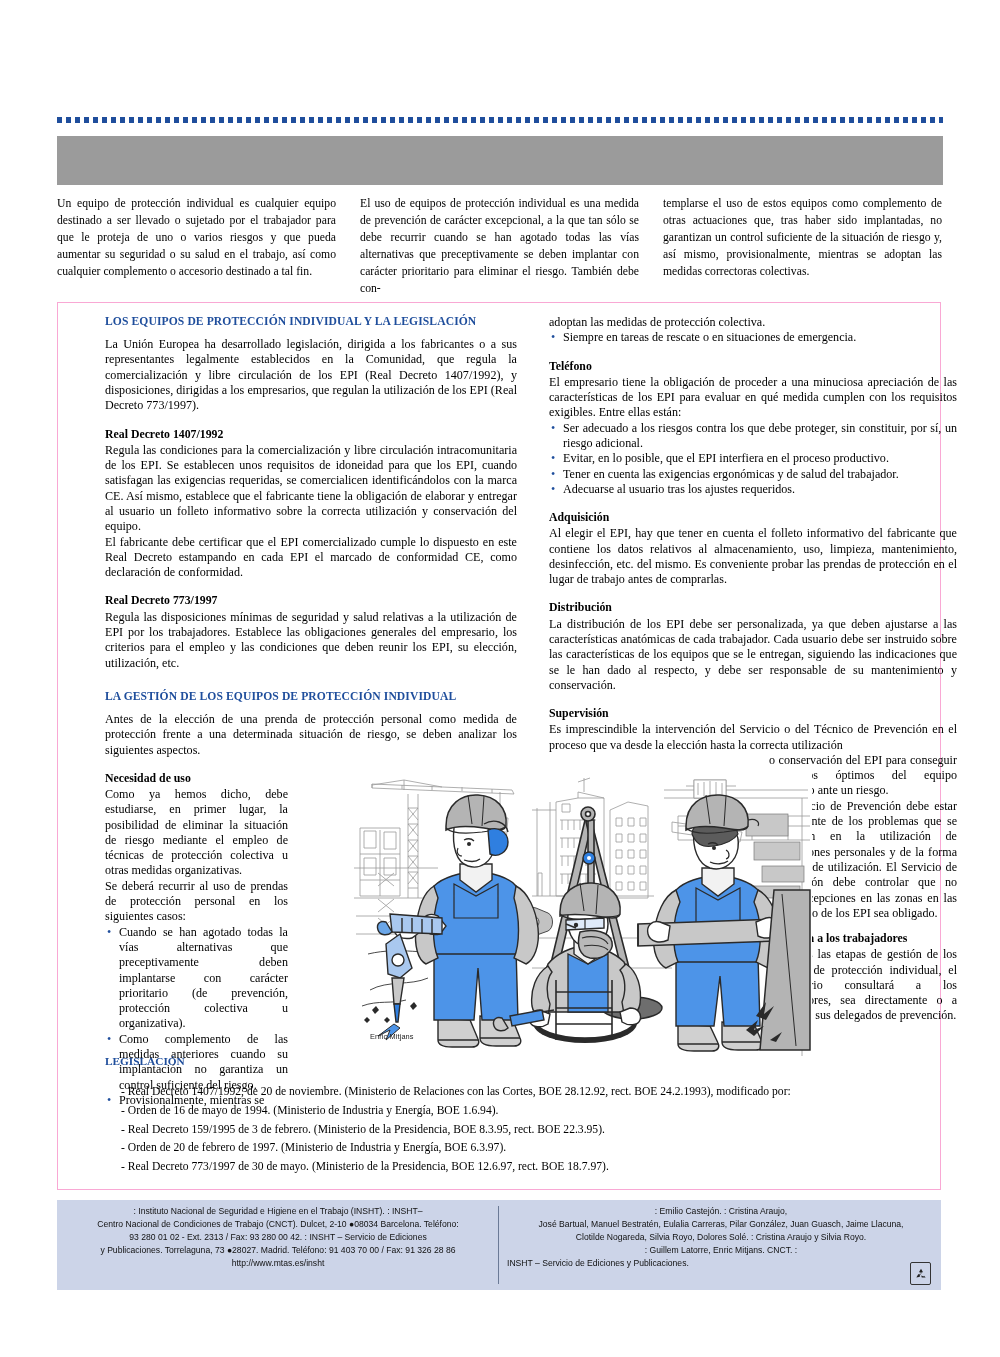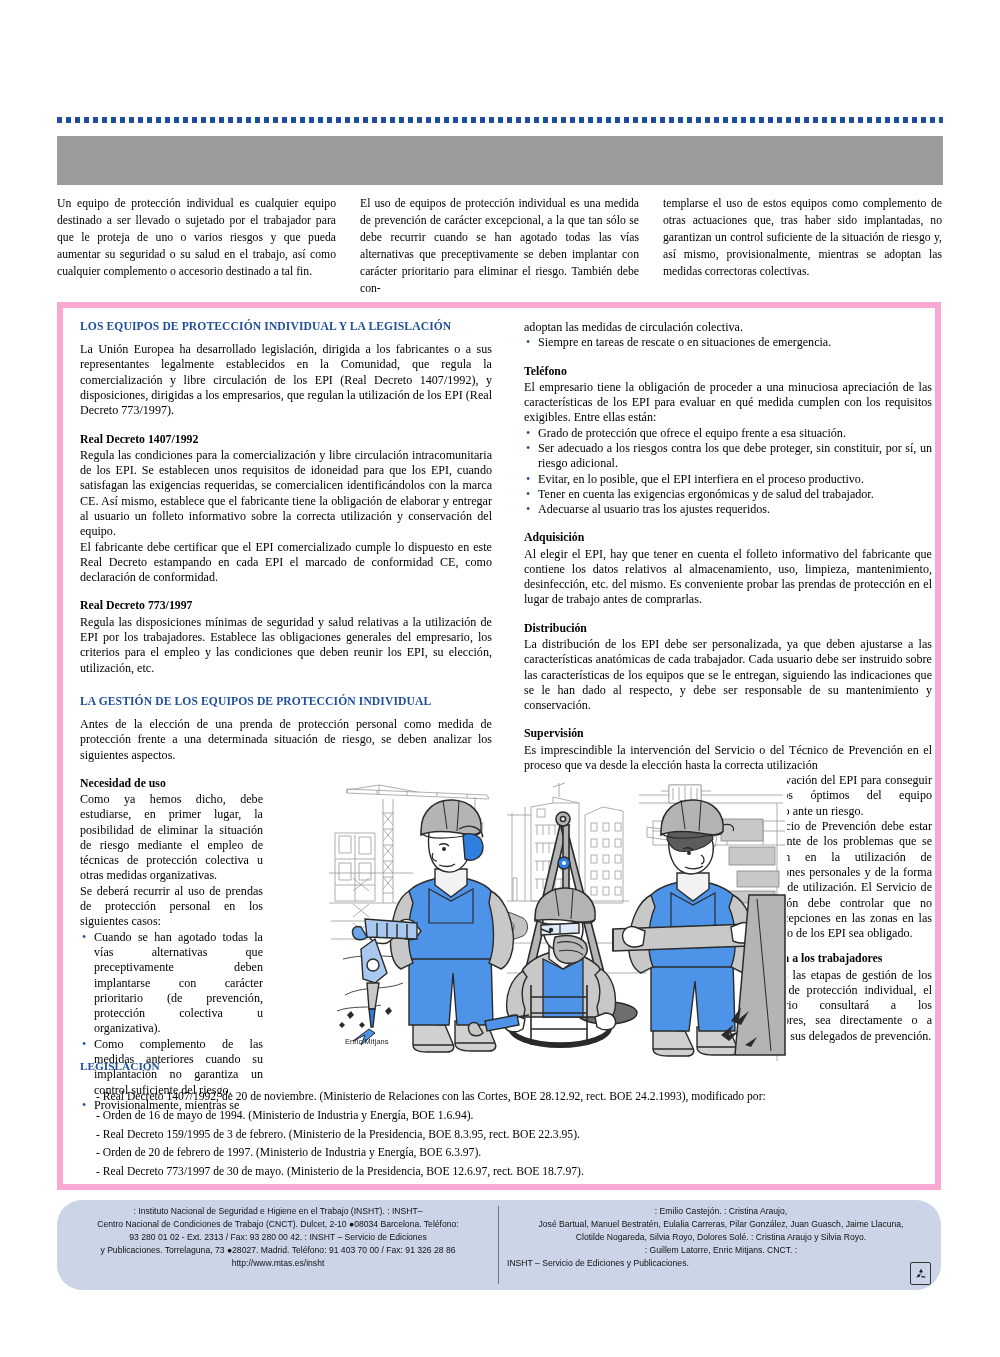--- a/index.html
+++ b/index.html
@@ -32,23 +32,24 @@
   }
   .intro .col{width:279px;}
   .intro p{
     margin:0;font-size:11.7px;line-height:1.45;text-align:justify;
     hyphens:auto;
   }
 
   
   .contentbox{
     position:absolute;left:57px;top:302px;width:884px;height:888px;
-    border:6px solid #f9a8d4;
+    border:1px solid #f9a8d4;
     box-sizing:border-box;
     background:#fff;
+    padding-left:30px;
   }
   .cb-inner{position:relative;width:100%;height:100%;}
 
   
   .colL{position:absolute;left:17px;top:12px;width:412px;}
   .colR{position:absolute;left:461px;top:12px;width:408px;}
 
   h2.blue{
     color:#1f4e9c;font-size:11.6px;font-weight:bold;margin:0 0 8px 0;
     line-height:1.22;letter-spacing:.1px;
@@ -89,21 +90,20 @@
   
   .legis{position:absolute;left:17px;top:752px;width:850px;}
   .legis h2{color:#1f4e9c;font-size:11.3px;font-weight:bold;margin:0 0 9px 0;}
   .legis ul{margin:16px;padding:0;list-style:none;}
   .legis li{font-size:11.6px;line-height:1.62;white-space:nowrap;}
 
   
   .footer{
     position:absolute;left:57px;top:1200px;width:884px;height:90px;
     background:#ccd4e8;
-    border-radius:25px;
   }
   .footer .fdiv{
     position:absolute;left:441px;top:6px;width:1px;height:78px;background:#6b7a96;
   }
   .footer .fl{
     position:absolute;left:6px;top:5px;width:430px;
     font-family:"Liberation Sans",sans-serif;font-size:8.6px;line-height:1.52;
     text-align:center;color:#111;
   }
   .footer .fr{
@@ -159,28 +159,27 @@
         <p class="body">Se deberá recurrir al uso de prendas de protección personal en los siguientes casos:</p>
         <ul class="bul">
           <li>Cuando se han agotado todas la vías alternativas que preceptivamente deben implantarse con carácter prioritario (de prevención, protección colectiva u organizativa).</li>
           <li>Como complemento de las medidas anteriores cuando su implantación no garantiza un control suficiente del riesgo.</li>
           <li>Provisionalmente, mientras se</li>
         </ul>
       </div>
     </div>
 
     <div class="colR">
-      <p class="body">adoptan las medidas de circulación colectiva.</p>
+      <p class="body">adoptan las medidas de protección colectiva.</p>
       <ul class="bul">
         <li>Siempre en tareas de rescate o en situaciones de emergencia.</li>
       </ul>
       <h3 class="sub">Teléfono</h3>
       <p class="body">El empresario tiene la obligación de proceder a una minuciosa apreciación de las características de los EPI para evaluar en qué medida cumplen con los requisitos exigibles. Entre ellas están:</p>
       <ul class="bul">
-        <li>Grado de protección que ofrece el equipo frente a esa situación.</li>
         <li>Ser adecuado a los riesgos contra los que debe proteger, sin constituir, por sí, un riesgo adicional.</li>
         <li>Evitar, en lo posible, que el EPI interfiera en el proceso productivo.</li>
         <li>Tener en cuenta las exigencias ergonómicas y de salud del trabajador.</li>
         <li>Adecuarse al usuario tras los ajustes requeridos.</li>
       </ul>
       <h3 class="sub">Adquisición</h3>
       <p class="body">Al elegir el EPI, hay que tener en cuenta el folleto informativo del fabricante que contiene los datos relativos al almacenamiento, uso, limpieza, mantenimiento, desinfección, etc. del  mismo. Es conveniente probar las prendas de protección en el lugar de trabajo antes de comprarlas.</p>
       <h3 class="sub">Distribución</h3>
       <p class="body">La distribución de los EPI debe ser personalizada, ya que deben ajustarse a las características anatómicas de cada trabajador. Cada usuario debe ser instruido sobre las características de los equipos que se le entregan, siguiendo las indicaciones que se le han dado al respecto, y debe ser responsable de su mantenimiento y conservación.</p>
       <h3 class="sub">Supervisión</h3>

